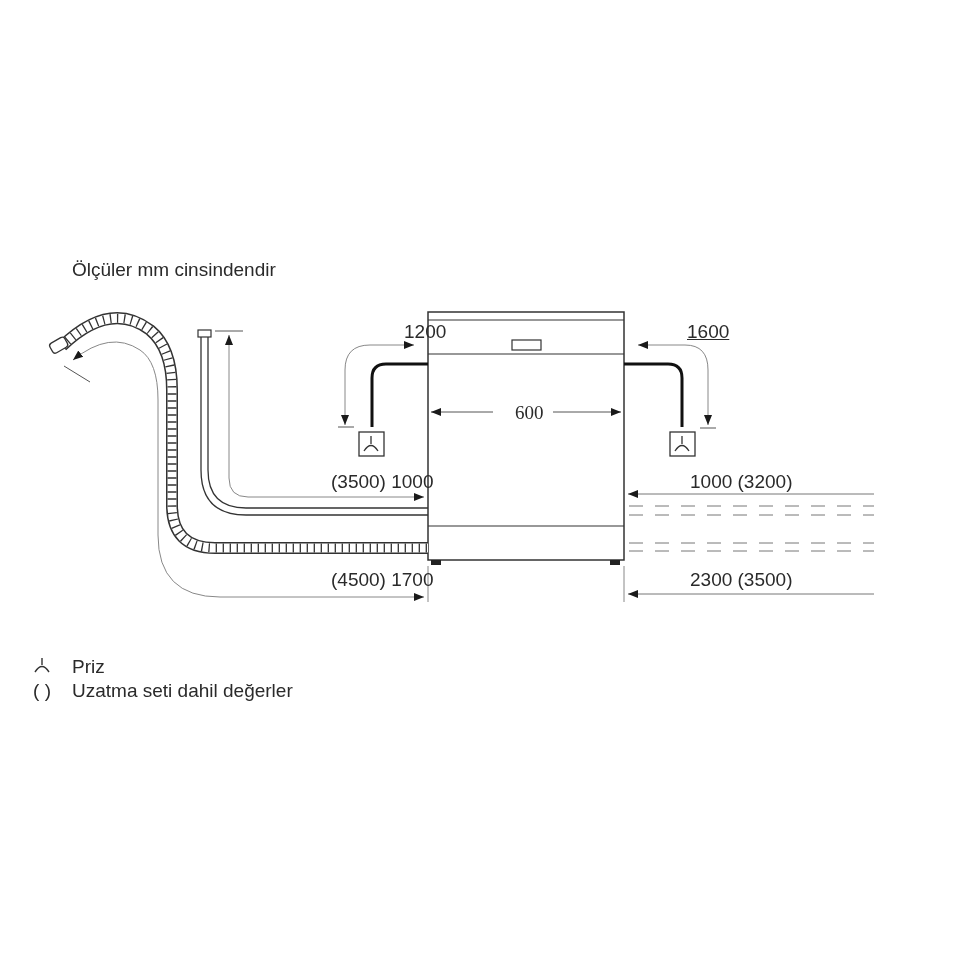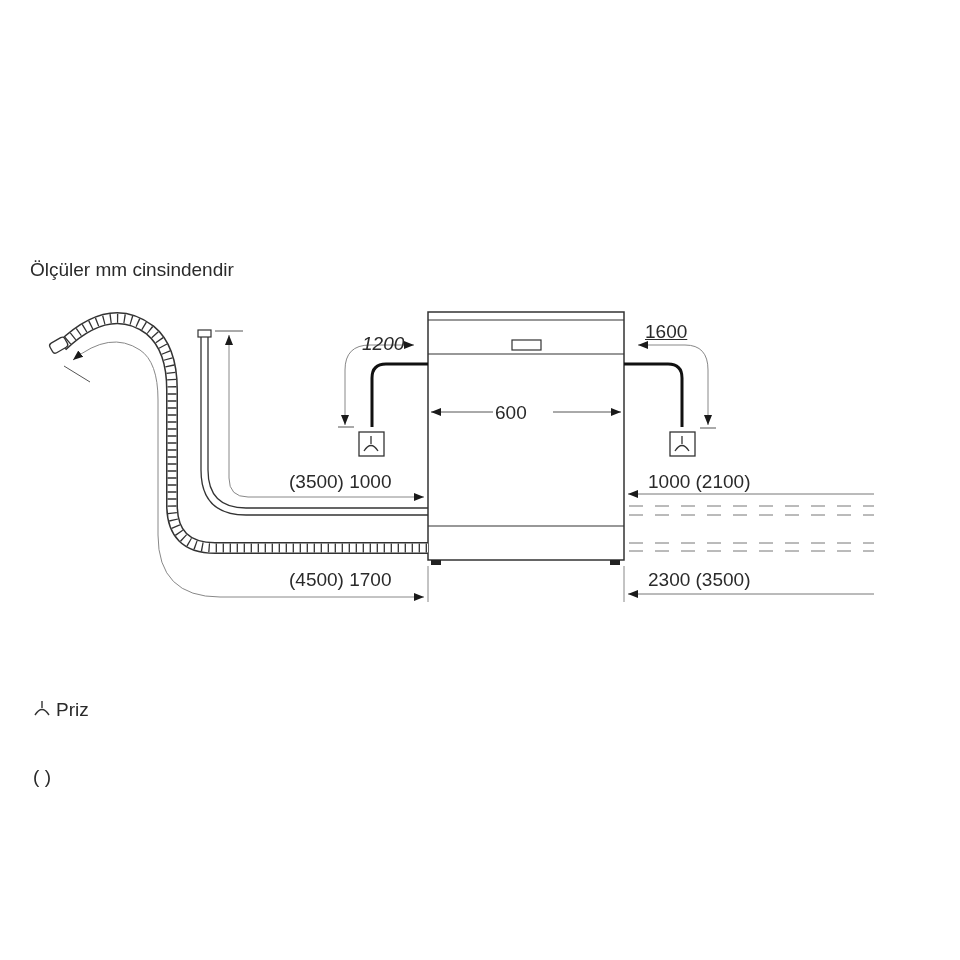--- a/index.html
+++ b/index.html
@@ -1,22 +1,22 @@
 <!DOCTYPE html>
 <html><head>
   <meta charset="utf-8">
   <style>
     html, body { margin: 0; padding: 0; background: #ffffff; }
     body { width: 960px; height: 960px; position: relative; overflow: hidden;
            font-family: "Liberation Sans", sans-serif; color: #222; }
-    .lbl { position: absolute; font-size: 19px; color: #2a2a2a; white-space: nowrap; line-height: 1; }
+    .lbl { position: absolute; font-size: 19px; color: #2a2a2a; white-space: nowrap; line-height: 1; margin-left: 42px; }
     .title { left: 30px; top: 260px; }
     svg { position: absolute; left: 0; top: 0; }
     .legend { position: absolute; left: 32px; top: 655px; font-size: 19px; color: #2a2a2a; line-height: 24px; }
-    .legend-row { display: flex; align-items: flex-end; gap: 4px; margin-top: 43px; }
+    .legend-row { display: flex; align-items: flex-end; gap: 20px; }
     .sym { display: inline-block; width: 20px; text-align: center; }
   </style>
 </head>
 <body>
 
 <div class="lbl title">Ölçüler mm cinsindendir</div>
 
 <svg width="960" height="960" viewBox="0 0 960 960">
   <defs>
     <marker id="ah" viewBox="0 0 10 10" refX="10" refY="5" markerWidth="10" markerHeight="10" orient="auto-start-reverse">
@@ -82,33 +82,34 @@
     <line x1="625" y1="543" x2="874" y2="543" stroke="#777" stroke-width="1" stroke-dasharray="14 12" stroke-dashoffset="-4"></line>
     <line x1="625" y1="551" x2="874" y2="551" stroke="#777" stroke-width="1" stroke-dasharray="14 12" stroke-dashoffset="-4"></line>
     <line x1="628" y1="494" x2="874" y2="494" stroke="#777" stroke-width="1" marker-start="url(#ah)"></line>
     <line x1="628" y1="594" x2="874" y2="594" stroke="#777" stroke-width="1" marker-start="url(#ah)"></line>
   </g>
 
   <line x1="428" y1="566" x2="428" y2="602" stroke="#888" stroke-width="1"></line>
   <line x1="624" y1="566" x2="624" y2="602" stroke="#888" stroke-width="1"></line>
 </svg>
 
-<div class="lbl" style="left:495px; top:403px;">600</div>
-<div class="lbl" style="left:362px; top:334px;font-style:italic;">1200</div>
+<div class="lbl" style="left:473px; top:403px;font-family:Liberation Serif, serif;">600</div>
+<div class="lbl" style="left:362px; top:322px;">1200</div>
 <div class="lbl" style="left:645px; top:322px;text-decoration:underline;">1600</div>
 <div class="lbl" style="left:289px; top:472px;">(3500) 1000</div>
 <div class="lbl" style="left:289px; top:570px;">(4500) 1700</div>
-<div class="lbl" style="left:648px; top:472px;">1000 (2100)</div>
+<div class="lbl" style="left:648px; top:472px;">1000 (3200)</div>
 <div class="lbl" style="left:648px; top:570px;">2300 (3500)</div>
 
 <div class="legend">
   <div class="legend-row">
     <span class="sym">
       <svg width="18" height="16" viewBox="0 0 18 16" style="position:static">
         <path d="M9,1 L9,8 M2,15 Q9,4 16,15" fill="none" stroke="#333" stroke-width="1.4"></path>
       </svg>
     </span>
     <span>Priz</span>
   </div>
   <div class="legend-row">
     <span class="sym">( )</span>
+    <span>Uzatma seti dahil değerler</span>
   </div>
 </div>
 
 </body></html>

